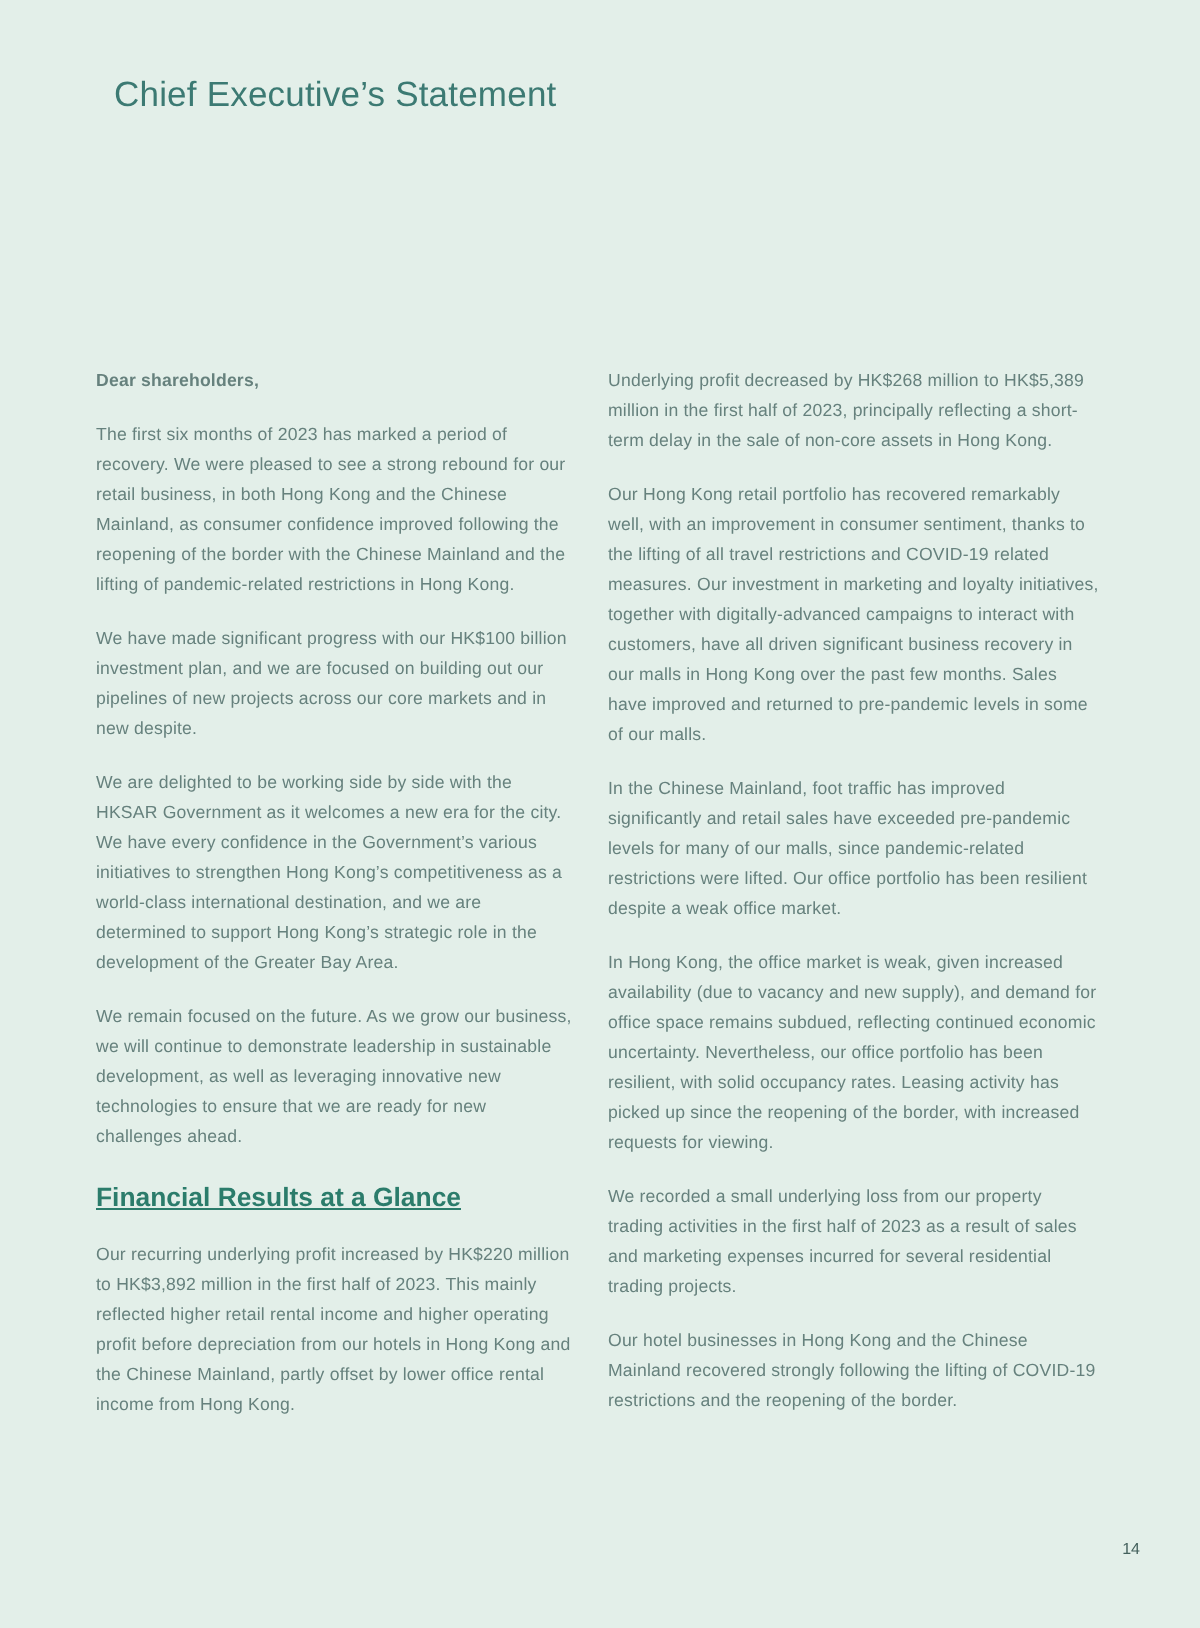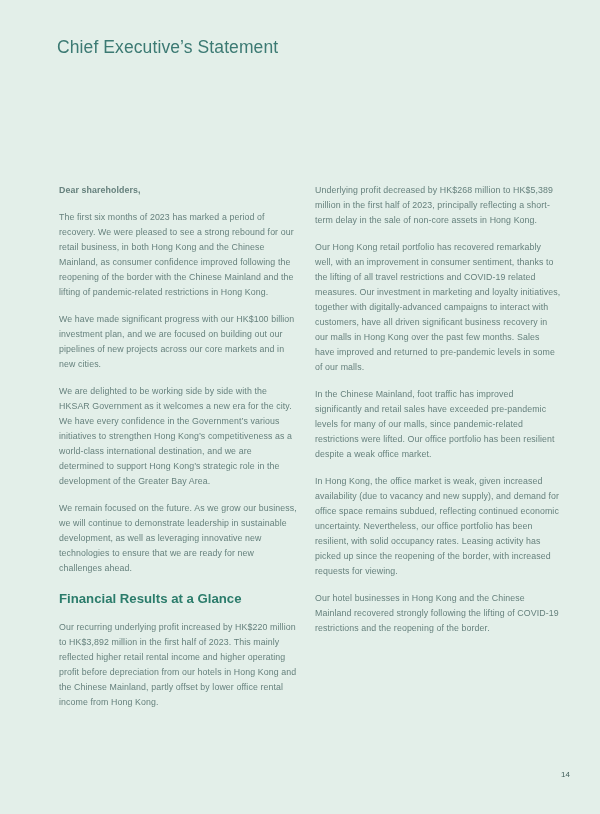--- a/index.html
+++ b/index.html
@@ -28,21 +28,21 @@
     position: absolute;
     left: 57px;
     top: 37px;
     font-size: 17.5px;
     font-weight: 500;
     letter-spacing: 0.1px;
     color: var(--title);
   }
   .columns {
     position: absolute;
-    left: 59px;
+    left: 48px;
     top: 183px;
     width: 502px;
     display: flex;
     gap: 18px;
     justify-content: flex-end;
   }
   .col-left { width: 238px; }
   .col-right { width: 246px; }
   .col p, .salutation {
     font-size: 8.8px;
@@ -54,54 +54,56 @@
   .salutation {
     font-weight: 700;
     color: var(--salutation);
   }
   .section-heading {
     font-size: 13.2px;
     font-weight: 600;
     line-height: 18px;
     color: var(--heading);
     margin: 14px 0 12px 0;
+    text-decoration: underline;
   }
   .page-number {
     position: absolute;
     top: 770px;
     right: 30px;
     font-size: 8px;
     color: var(--page_number);
   }
 </style>
 </head>
 <body>
 
 <div class="page">
   <h1 class="title">Chief Executive’s Statement</h1>
 
   <div class="columns">
     <div class="col col-left">
       <p class="salutation">Dear shareholders,</p>
       <div>
           <p>The first six months of 2023 has marked a period of recovery. We were pleased to see a strong rebound for our retail business, in both Hong Kong and the Chinese Mainland, as consumer confidence improved following the reopening of the border with the Chinese Mainland and the lifting of pandemic-related restrictions in Hong Kong.</p>
-          <p>We have made significant progress with our HK$100 billion investment plan, and we are focused on building out our pipelines of new projects across our core markets and in new cities.</p>
+          <p>We have made significant progress with our HK$100 billion investment plan, and we are focused on building out our pipelines of new projects across our core markets and in new despite.</p>
           <p>We are delighted to be working side by side with the HKSAR Government as it welcomes a new era for the city. We have every confidence in the Government’s various initiatives to strengthen Hong Kong’s competitiveness as a world-class international destination, and we are determined to support Hong Kong’s strategic role in the development of the Greater Bay Area.</p>
           <p>We remain focused on the future. As we grow our business, we will continue to demonstrate leadership in sustainable development, as well as leveraging innovative new technologies to ensure that we are ready for new challenges ahead.</p>
         </div>
       <h2 class="section-heading">Financial Results at a Glance</h2>
       <div>
           <p>Our recurring underlying profit increased by HK$220 million to HK$3,892 million in the first half of 2023. This mainly reflected higher retail rental income and higher operating profit before depreciation from our hotels in Hong Kong and the Chinese Mainland, partly offset by lower office rental income from Hong Kong.</p>
         </div>
     </div>
     <div class="col col-right">
       <div>
           <p>Underlying profit decreased by HK$268 million to HK$5,389 million in the first half of 2023, principally reflecting a short-term delay in the sale of non-core assets in Hong Kong.</p>
           <p>Our Hong Kong retail portfolio has recovered remarkably well, with an improvement in consumer sentiment, thanks to the lifting of all travel restrictions and COVID-19 related measures. Our investment in marketing and loyalty initiatives, together with digitally-advanced campaigns to interact with customers, have all driven significant business recovery in our malls in Hong Kong over the past few months. Sales have improved and returned to pre-pandemic levels in some of our malls.</p>
           <p>In the Chinese Mainland, foot traffic has improved significantly and retail sales have exceeded pre-pandemic levels for many of our malls, since pandemic-related restrictions were lifted. Our office portfolio has been resilient despite a weak office market.</p>
           <p>In Hong Kong, the office market is weak, given increased availability (due to vacancy and new supply), and demand for office space remains subdued, reflecting continued economic uncertainty. Nevertheless, our office portfolio has been resilient, with solid occupancy rates. Leasing activity has picked up since the reopening of the border, with increased requests for viewing.</p>
+          <p>We recorded a small underlying loss from our property trading activities in the first half of 2023 as a result of sales and marketing expenses incurred for several residential trading projects.</p>
           <p>Our hotel businesses in Hong Kong and the Chinese Mainland recovered strongly following the lifting of COVID-19 restrictions and the reopening of the border.</p>
         </div>
     </div>
   </div>
 
   <div class="page-number">14</div>
 </div>
 
 </body></html>

